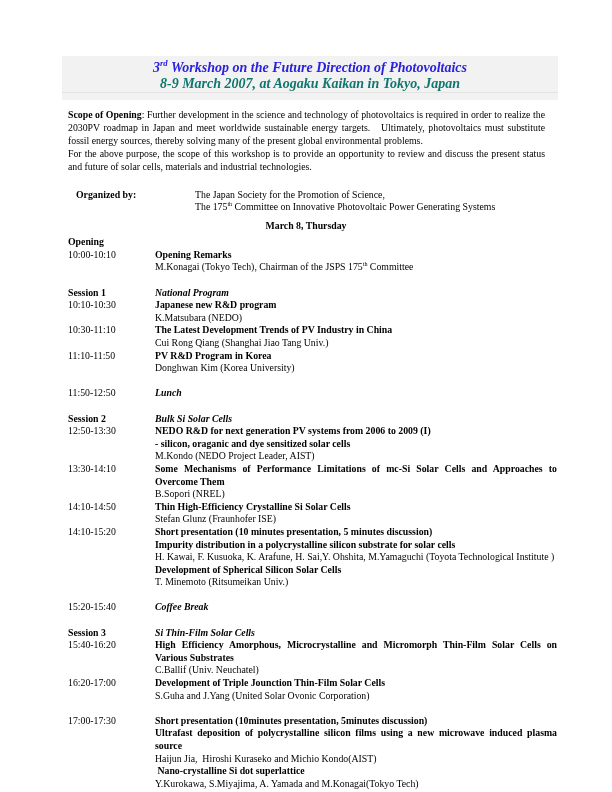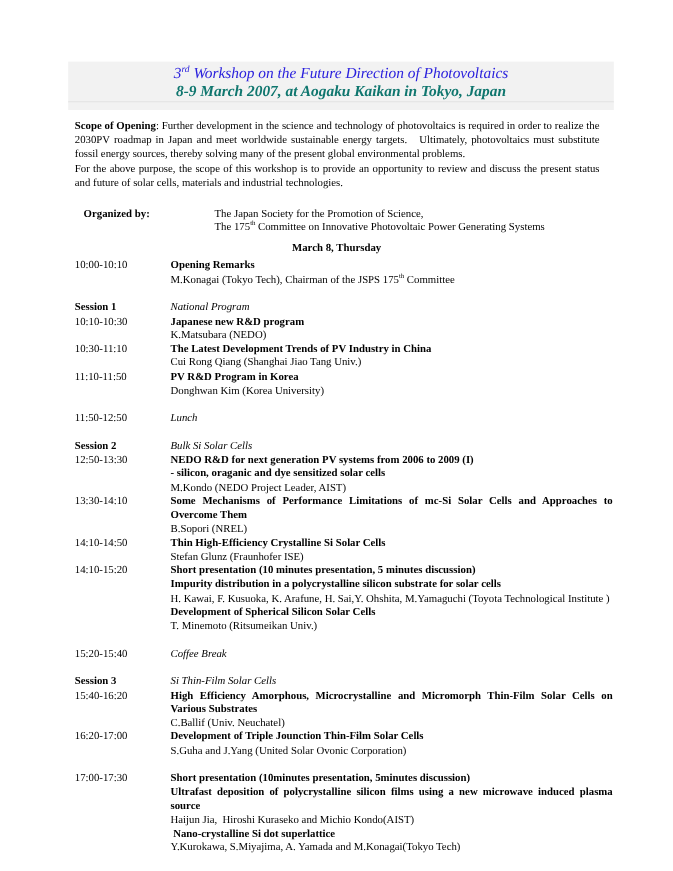--- a/index.html
+++ b/index.html
@@ -1,20 +1,20 @@
 <!DOCTYPE html>
 <html><head>
 <meta charset="utf-8">
 <style>
   html,body{margin:0;padding:0;background:#fff;}
   body{width:612px;height:792px;font-family:"Liberation Serif","DejaVu Serif",serif;color:#000;}
   .page{position:relative;width:612px;height:792px;background:#fff;overflow:hidden;}
 
   .title-box{margin:56px 54px 0 62px;background:#f2f2f2;text-align:center;padding-top:4px;}
-  .title-line1{font-size:14px;font-weight:normal;font-style:italic;line-height:16px;}
+  .title-line1{font-size:14px;font-weight:bold;font-style:italic;line-height:16px;}
   .title-line2{font-size:14px;font-weight:bold;font-style:italic;color:#0f766e;line-height:16px;}
   .title-divider{border-top:1px solid #e3e3e3;height:7px;}
 
   sup{font-size:62%;vertical-align:super;line-height:0;}
 
   .scope{margin:9px 67px 0 68px;font-size:9.8px;line-height:12.9px;text-align:justify;}
   .scope .lbl{font-weight:bold;}
 
   .org{display:flex;margin:15px 55px 0 76px;font-size:9.8px;line-height:12.9px;gap:32px;}
   .org .lbl{flex:0 0 87px;font-weight:bold;}
@@ -22,21 +22,21 @@
 
   .day{margin-top:6px;text-align:center;font-weight:bold;font-size:9.8px;line-height:12.9px;}
 
   .schedule{margin:3px 55px 0 68px;font-size:9.8px;}
   .row{display:flex;line-height:12.6px;}
   .row.gap{margin-top:12.6px;}
   .cl{flex:0 0 87px;}
   .cl.b{font-weight:bold;}
   .cr{flex:1;text-align:justify;}
   .cr .title{font-weight:bold;}
-  .cr .topic{font-weight:normal;font-style:italic;}
+  .cr .topic{font-weight:bold;font-style:italic;}
   .cr .speaker{font-weight:normal;white-space:nowrap;}
 </style>
 </head>
 <body>
 
 <div class="page">
 
   <div class="title-box" style="background: rgb(242, 242, 242);">
     <div class="title-line1" style="color: rgb(42, 32, 221);">3<sup>rd</sup> Workshop on the Future Direction of Photovoltaics</div>
     <div class="title-line2">8-9 March 2007, at Aogaku Kaikan in Tokyo, Japan</div>
@@ -52,20 +52,24 @@
     <div class="lbl">Organized by:</div>
     <div class="lines">
       <div>The Japan Society for the Promotion of Science,</div>
       <div>The 175<sup>th</sup> Committee on Innovative Photovoltaic Power Generating Systems</div>
     </div>
   </div>
 
   <div class="day">March 8, Thursday</div>
 
   <div class="schedule" id="schedule">
+      <div class="row">
+    <div class="cl b">Opening</div>
+    <div class="cr"></div>
+  </div>
       <div class="row">
     <div class="cl">10:00-10:10</div>
     <div class="cr">
           <div class="title">Opening Remarks</div>
           <div class="speaker">M.Konagai (Tokyo Tech), Chairman of the JSPS 175<sup>th</sup> Committee</div>
         </div>
   </div>
       <div class="row gap">
     <div class="cl b">Session 1</div>
     <div class="cr">

